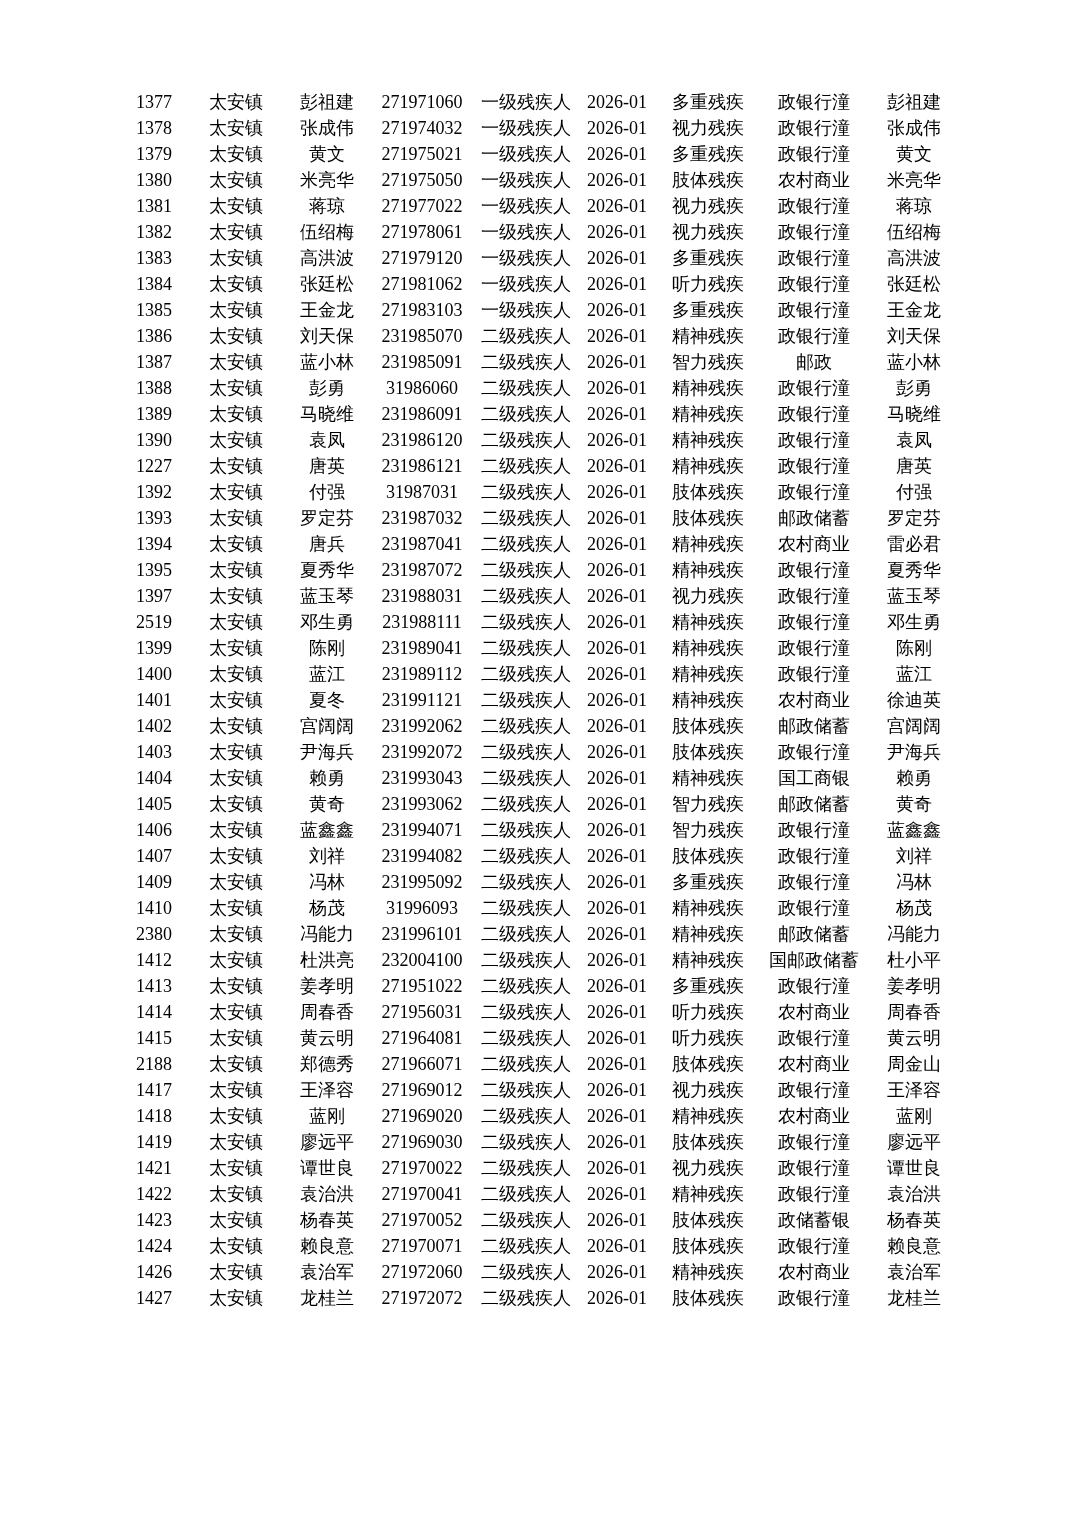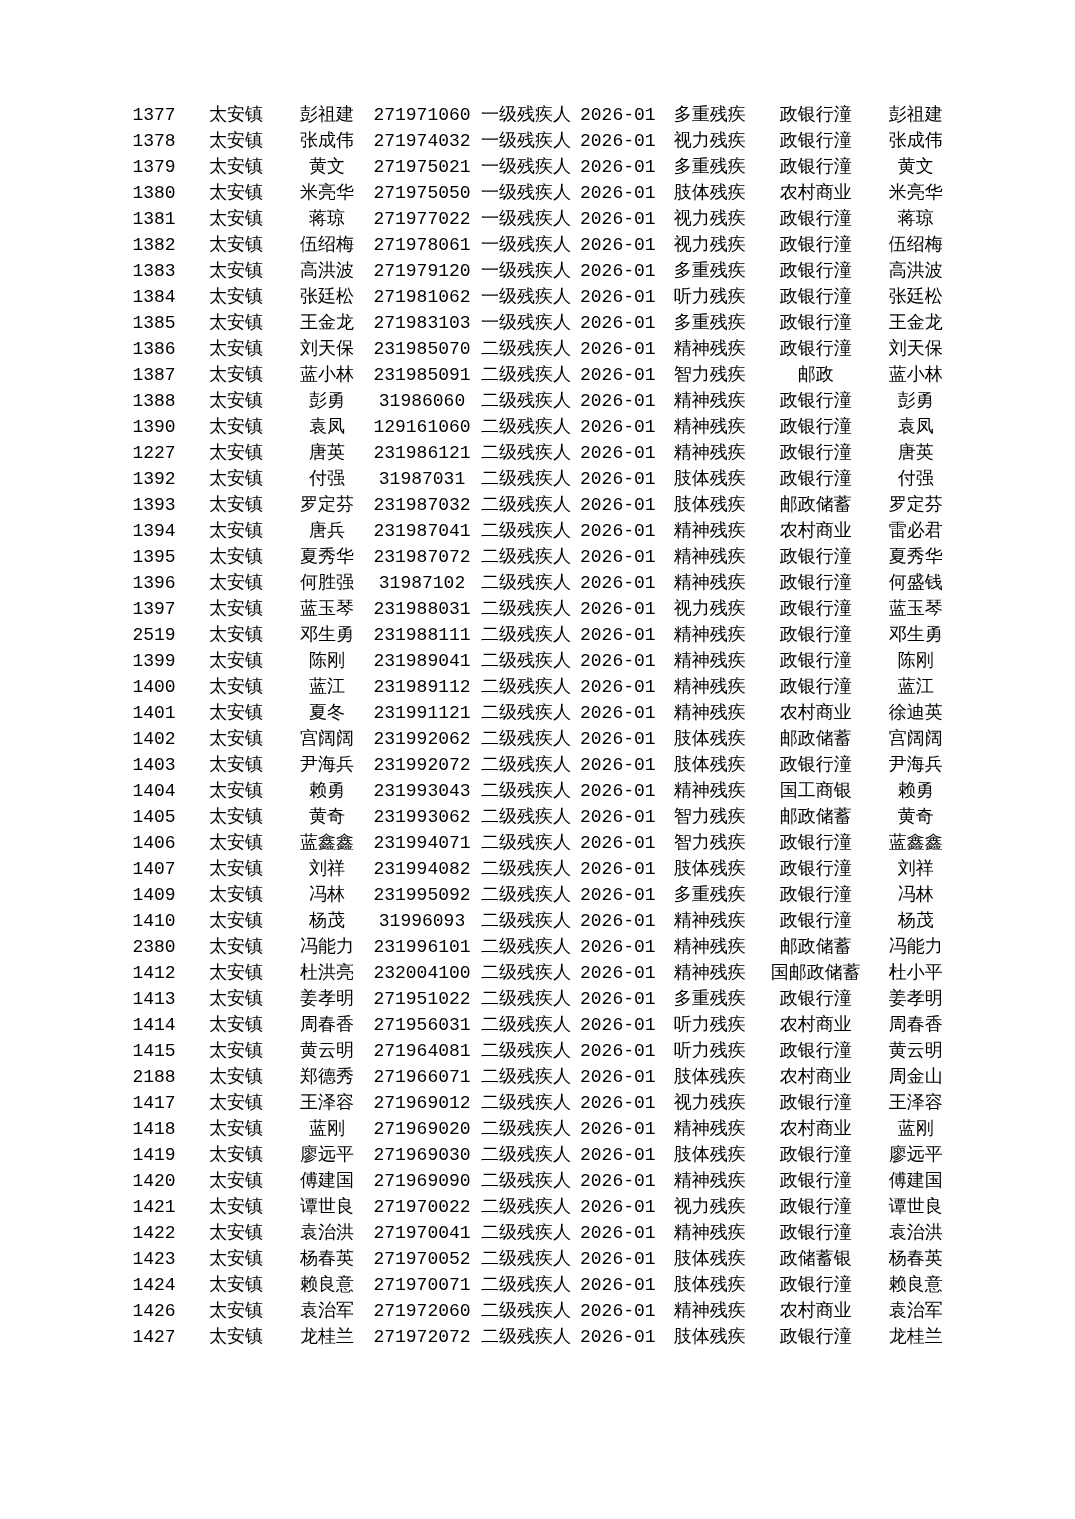--- a/index.html
+++ b/index.html
@@ -10,23 +10,22 @@
     font-family: "Liberation Serif", "DejaVu Serif", serif;
   }
   body {
     position: relative;
     width: 1075px;
     height: 1519px;
     overflow: hidden;
   }
   .sheet {
     position: absolute;
-    top: 102px;
+    top: 89px;
     left: 118px;
-    font-family: Liberation Mono, monospace;
   }
   table.records {
     border-collapse: collapse;
     table-layout: fixed;
   }
   table.records td {
     font-size: 18px;
     line-height: 26px;
     height: 26px;
     padding: 0;
@@ -182,24 +181,35 @@
     <td class="c-town">太安镇</td>
     <td class="c-name">彭勇</td>
     <td class="c-id">31986060</td>
     <td class="c-level">二级残疾人</td>
     <td class="c-date">2026-01</td>
     <td class="c-type">精神残疾</td>
     <td class="c-bank">政银行潼</td>
     <td class="c-payee">彭勇</td>
   </tr>
         <tr class="record-row">
+    <td class="c-no">1389</td>
+    <td class="c-town">太安镇</td>
+    <td class="c-name">马晓维</td>
+    <td class="c-id">231986091</td>
+    <td class="c-level">二级残疾人</td>
+    <td class="c-date">2026-01</td>
+    <td class="c-type">精神残疾</td>
+    <td class="c-bank">政银行潼</td>
+    <td class="c-payee">马晓维</td>
+  </tr>
+        <tr class="record-row">
     <td class="c-no">1390</td>
     <td class="c-town">太安镇</td>
     <td class="c-name">袁凤</td>
-    <td class="c-id">129161060</td>
+    <td class="c-id">231986120</td>
     <td class="c-level">二级残疾人</td>
     <td class="c-date">2026-01</td>
     <td class="c-type">精神残疾</td>
     <td class="c-bank">政银行潼</td>
     <td class="c-payee">袁凤</td>
   </tr>
         <tr class="record-row">
     <td class="c-no">1227</td>
     <td class="c-town">太安镇</td>
     <td class="c-name">唐英</td>
@@ -246,31 +256,20 @@
         <tr class="record-row">
     <td class="c-no">1395</td>
     <td class="c-town">太安镇</td>
     <td class="c-name">夏秀华</td>
     <td class="c-id">231987072</td>
     <td class="c-level">二级残疾人</td>
     <td class="c-date">2026-01</td>
     <td class="c-type">精神残疾</td>
     <td class="c-bank">政银行潼</td>
     <td class="c-payee">夏秀华</td>
-  </tr>
-        <tr class="record-row">
-    <td class="c-no">1396</td>
-    <td class="c-town">太安镇</td>
-    <td class="c-name">何胜强</td>
-    <td class="c-id">31987102</td>
-    <td class="c-level">二级残疾人</td>
-    <td class="c-date">2026-01</td>
-    <td class="c-type">精神残疾</td>
-    <td class="c-bank">政银行潼</td>
-    <td class="c-payee">何盛钱</td>
   </tr>
         <tr class="record-row">
     <td class="c-no">1397</td>
     <td class="c-town">太安镇</td>
     <td class="c-name">蓝玉琴</td>
     <td class="c-id">231988031</td>
     <td class="c-level">二级残疾人</td>
     <td class="c-date">2026-01</td>
     <td class="c-type">视力残疾</td>
     <td class="c-bank">政银行潼</td>
@@ -499,31 +498,20 @@
         <tr class="record-row">
     <td class="c-no">1419</td>
     <td class="c-town">太安镇</td>
     <td class="c-name">廖远平</td>
     <td class="c-id">271969030</td>
     <td class="c-level">二级残疾人</td>
     <td class="c-date">2026-01</td>
     <td class="c-type">肢体残疾</td>
     <td class="c-bank">政银行潼</td>
     <td class="c-payee">廖远平</td>
-  </tr>
-        <tr class="record-row">
-    <td class="c-no">1420</td>
-    <td class="c-town">太安镇</td>
-    <td class="c-name">傅建国</td>
-    <td class="c-id">271969090</td>
-    <td class="c-level">二级残疾人</td>
-    <td class="c-date">2026-01</td>
-    <td class="c-type">精神残疾</td>
-    <td class="c-bank">政银行潼</td>
-    <td class="c-payee">傅建国</td>
   </tr>
         <tr class="record-row">
     <td class="c-no">1421</td>
     <td class="c-town">太安镇</td>
     <td class="c-name">谭世良</td>
     <td class="c-id">271970022</td>
     <td class="c-level">二级残疾人</td>
     <td class="c-date">2026-01</td>
     <td class="c-type">视力残疾</td>
     <td class="c-bank">政银行潼</td>

